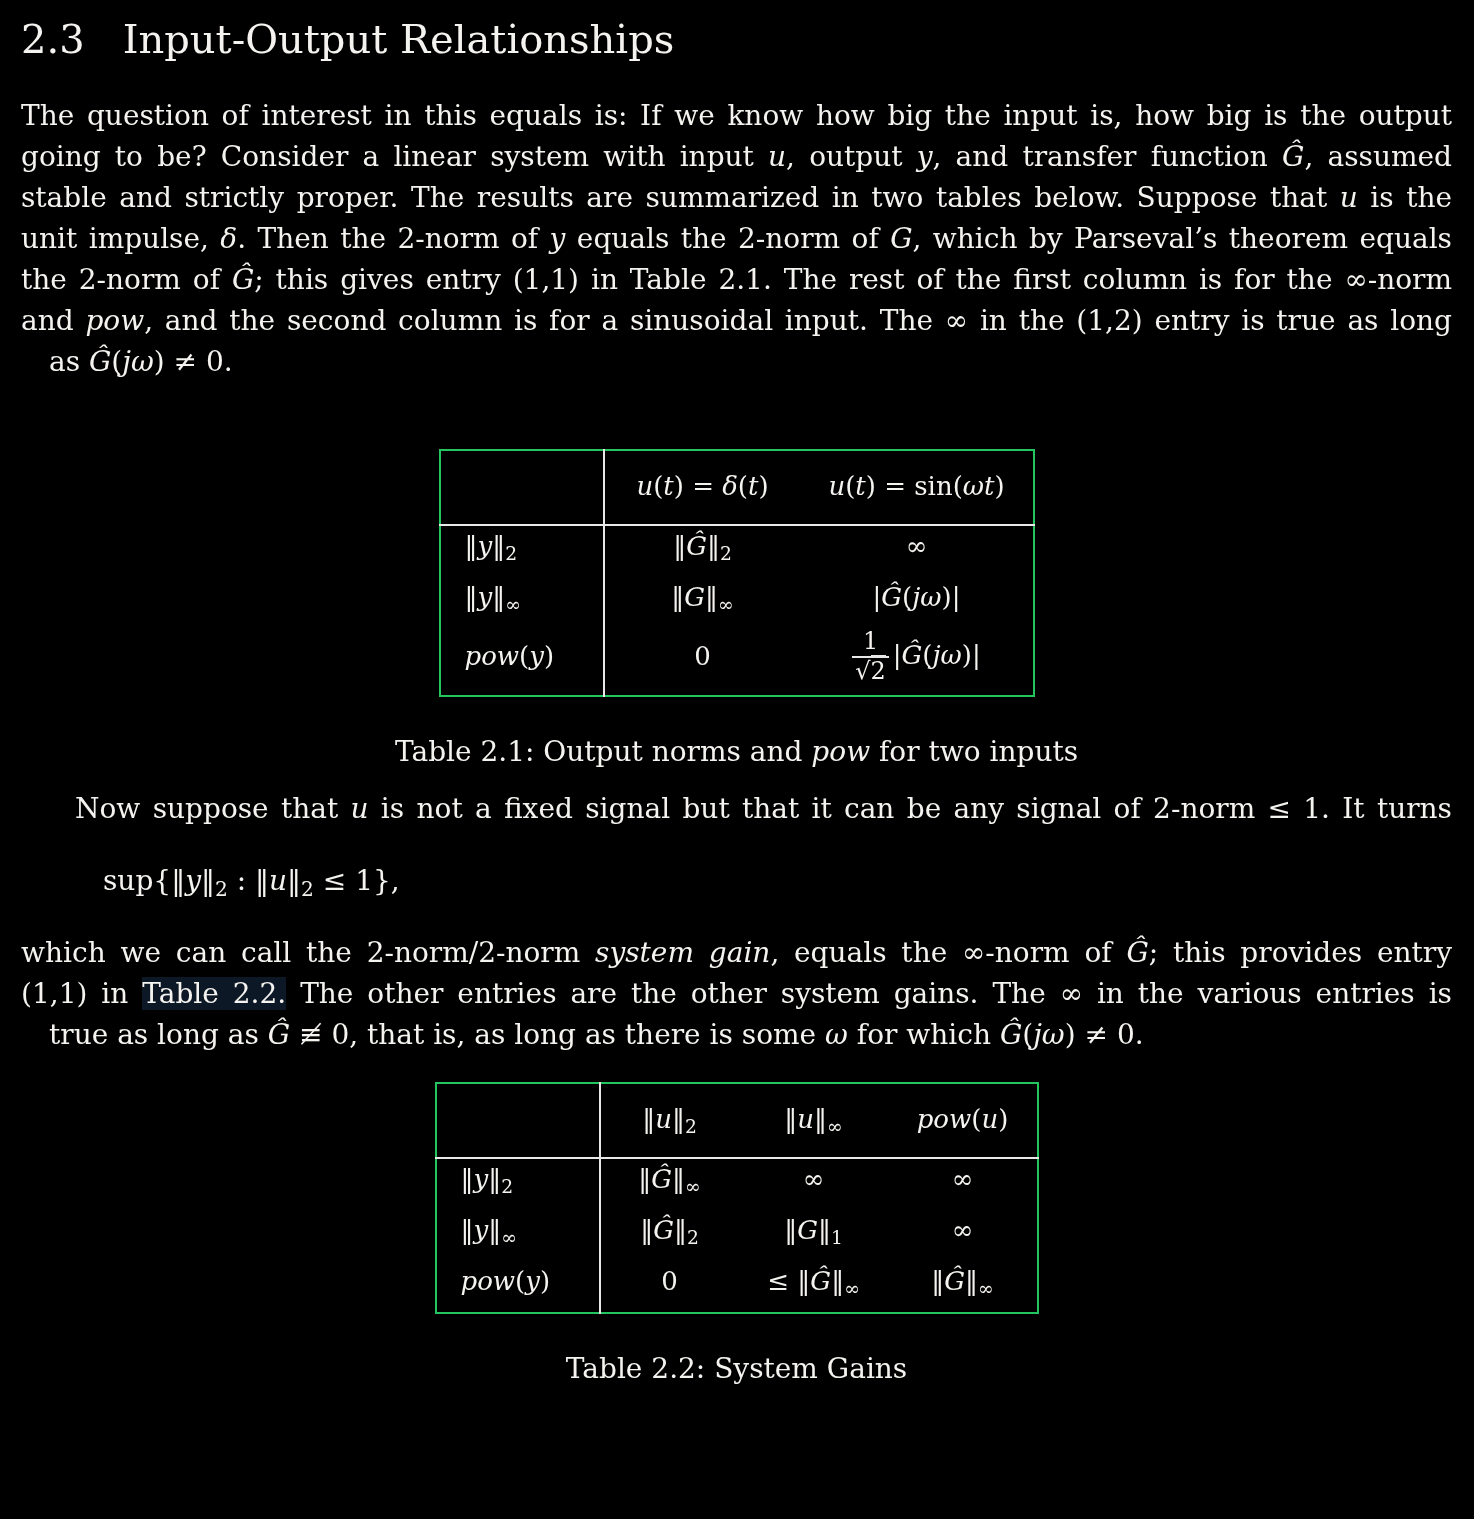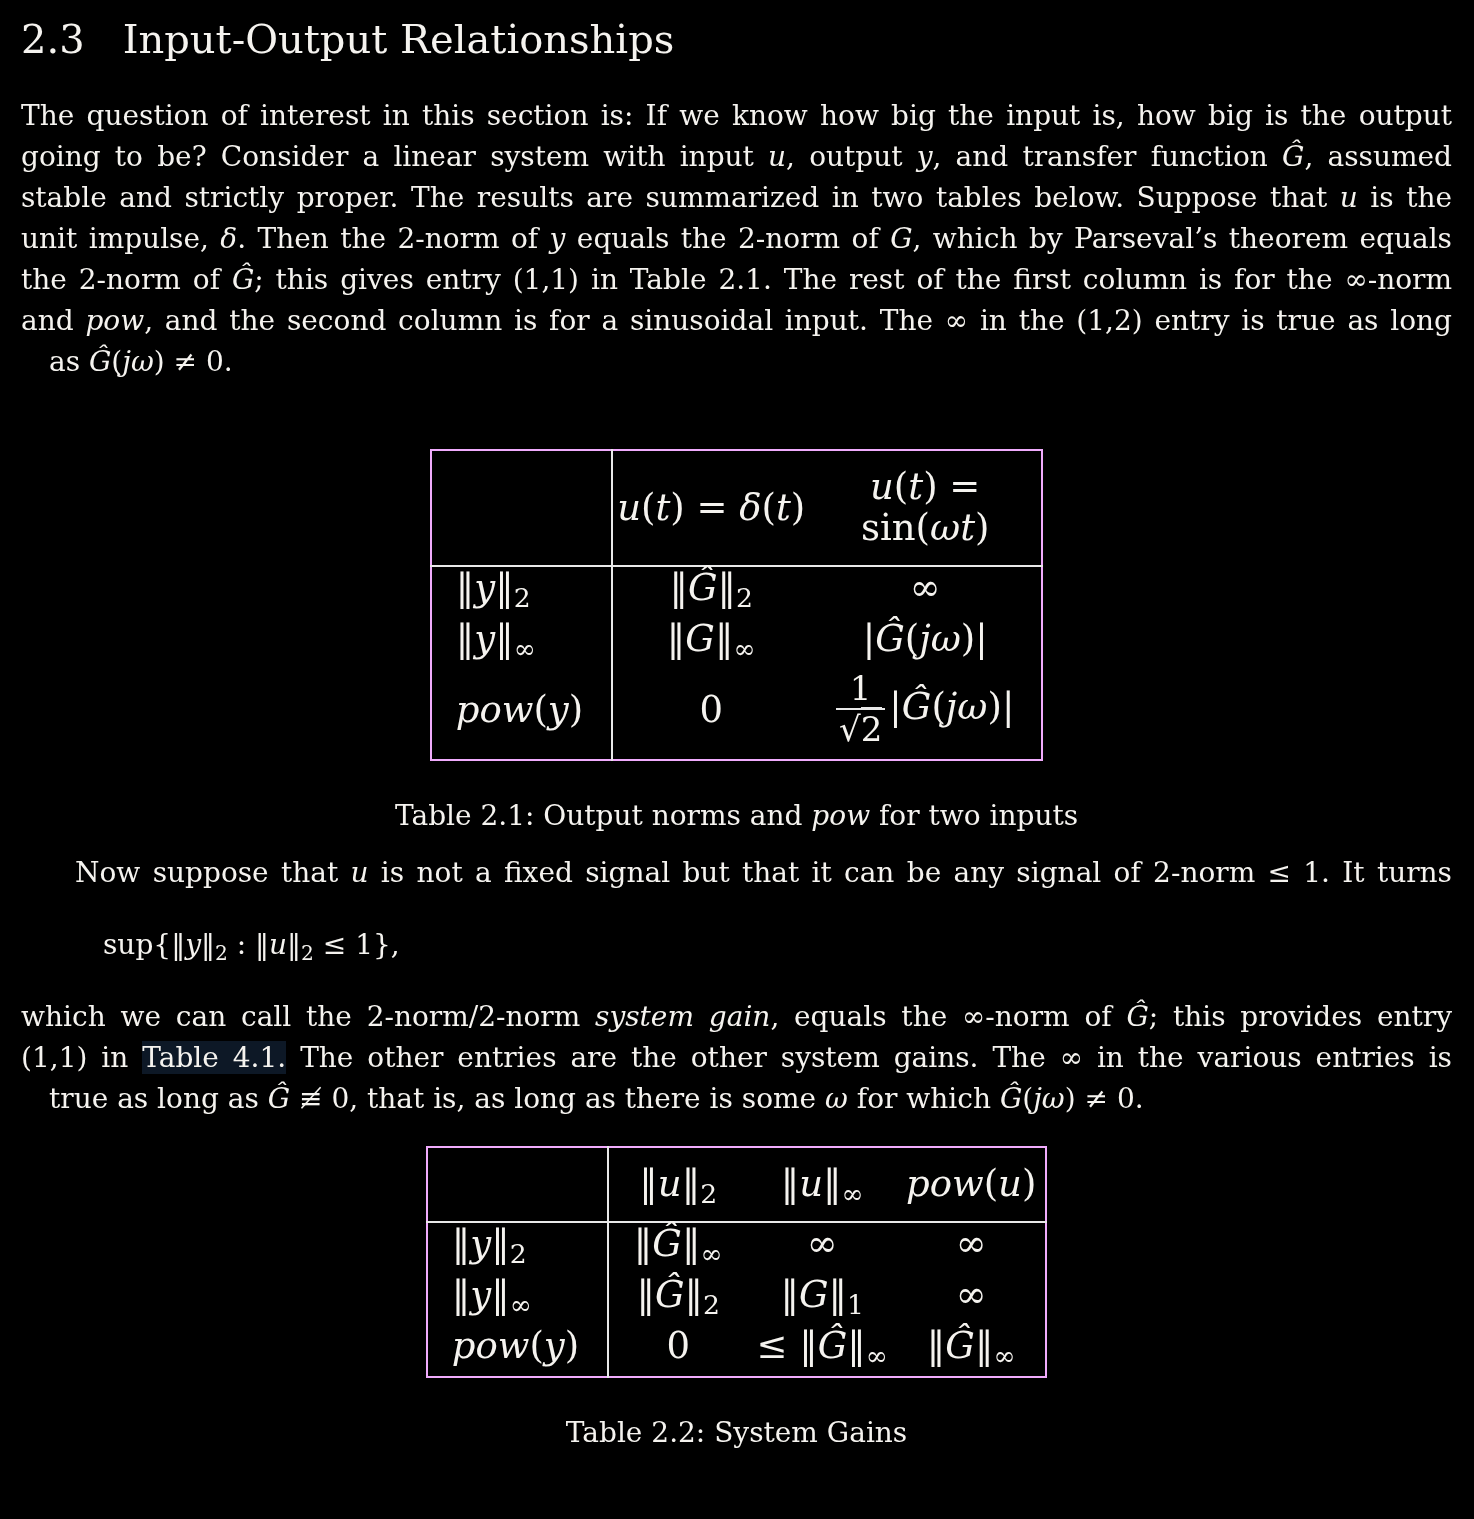--- a/index.html
+++ b/index.html
@@ -17,21 +17,21 @@
   
   .pline{text-align:justify;text-align-last:justify;}
   .pline.last{text-align:right;text-align-last:left;margin-left:28px;}
   .pline.indent{text-indent:54px;}
   .hl{background:#0d1826;}
   
   .equation{margin:31px 0 31px 82px;}
   
   .tblwrap1{margin-top:67px;}
   .tblwrap2{margin-top:27px;}
-  table.dtable{border-collapse:collapse;border:2px solid #f0abfc;margin:0 auto;font-size:37px;}
+  table.dtable{border-collapse:collapse;border:2px solid #22c55e;margin:0 auto;font-size:26px;}
   table.dtable td{padding:0;text-align:center;vertical-align:middle;}
   table.dtable td.lbl{border-right:2px solid #e8e8e8;text-align:left;padding-left:24px;padding-right:28px;}
   table.dtable tr.hdr td{border-bottom:2px solid #e8e8e8;padding-top:15px;padding-bottom:17px;}
   table.dtable tr.datarow td{padding-bottom:10px;}
   #table-2-1 td.c1{width:196px;}
   #table-2-1 td.c2{width:232px;}
   #table-2-1 td.lbl{width:110px;}
   #table-2-2 td.lbl{width:110px;}
   #table-2-2 td.c1{width:138px;}
   #table-2-2 td.c2{width:150px;}
@@ -46,21 +46,21 @@
   .rad{border-top:2px solid #e8e8e8;}
 </style>
 </head>
 <body>
 
 <div class="content">
 
   <h1 class="heading"><span class="num">2.3</span><span>Input-Output Relationships</span></h1>
 
   <div>
-    <div class="pline">The question of interest in this section is: If we know how big the input is, how big is the output</div>
+    <div class="pline">The question of interest in this equals is: If we know how big the input is, how big is the output</div>
     <div class="pline">going to be?  Consider a linear system with input <i>u</i>, output <i>y</i>, and transfer function <i>Ĝ</i>, assumed</div>
     <div class="pline">stable and strictly proper.  The results are summarized in two tables below.  Suppose that <i>u</i> is the</div>
     <div class="pline">unit impulse, <i>δ</i>.  Then the 2-norm of <i>y</i> equals the 2-norm of <i>G</i>, which by Parseval’s theorem equals</div>
     <div class="pline">the 2-norm of <i>Ĝ</i>; this gives entry (1,1) in Table 2.1.  The rest of the first column is for the ∞-norm</div>
     <div class="pline">and <i>pow</i>, and the second column is for a sinusoidal input.  The ∞ in the (1,2) entry is true as long</div>
     <div class="pline last">as <i>Ĝ</i>(<i>jω</i>) ≠ 0.</div>
   </div>
 
   <div class="tblwrap1">
     <table class="dtable" id="table-2-1">
@@ -95,21 +95,21 @@
   <div class="caption caption1">Table 2.1: Output norms and <i>pow</i> for two inputs</div>
 
   <div>
     <div class="pline indent">Now suppose that <i>u</i> is not a fixed signal but that it can be any signal of 2-norm ≤ 1.  It turns</div>
   </div>
 
   <div class="equation">sup{‖<i>y</i>‖<sub>2</sub> : ‖<i>u</i>‖<sub>2</sub> ≤ 1},</div>
 
   <div>
     <div class="pline">which we can call the 2-norm/2-norm <i>system gain</i>, equals the ∞-norm of <i>Ĝ</i>; this provides entry</div>
-    <div class="pline">(1,1) in <span class="hl">Table 4.1.</span>  The other entries are the other system gains.  The ∞ in the various entries is</div>
+    <div class="pline">(1,1) in <span class="hl">Table 2.2.</span>  The other entries are the other system gains.  The ∞ in the various entries is</div>
     <div class="pline last">true as long as <i>Ĝ</i> ≢ 0, that is, as long as there is some <i>ω</i> for which <i>Ĝ</i>(<i>jω</i>) ≠ 0.</div>
   </div>
 
   <div class="tblwrap2">
     <table class="dtable" id="table-2-2">
       <tbody>
           <tr class="hdr">
         <td class="lbl"></td>
         <td class="c1">‖<i>u</i>‖<sub>2</sub></td>
         <td class="c2">‖<i>u</i>‖<sub>∞</sub></td>

